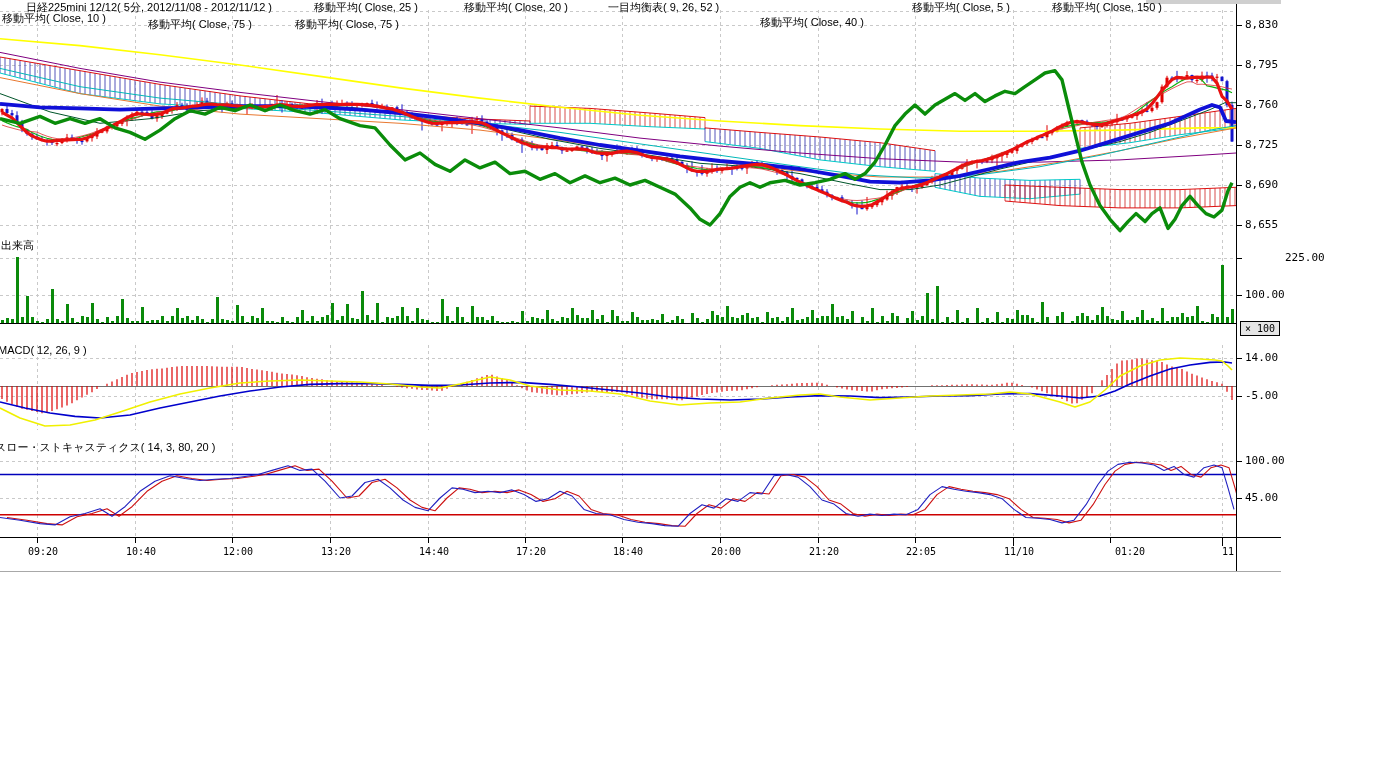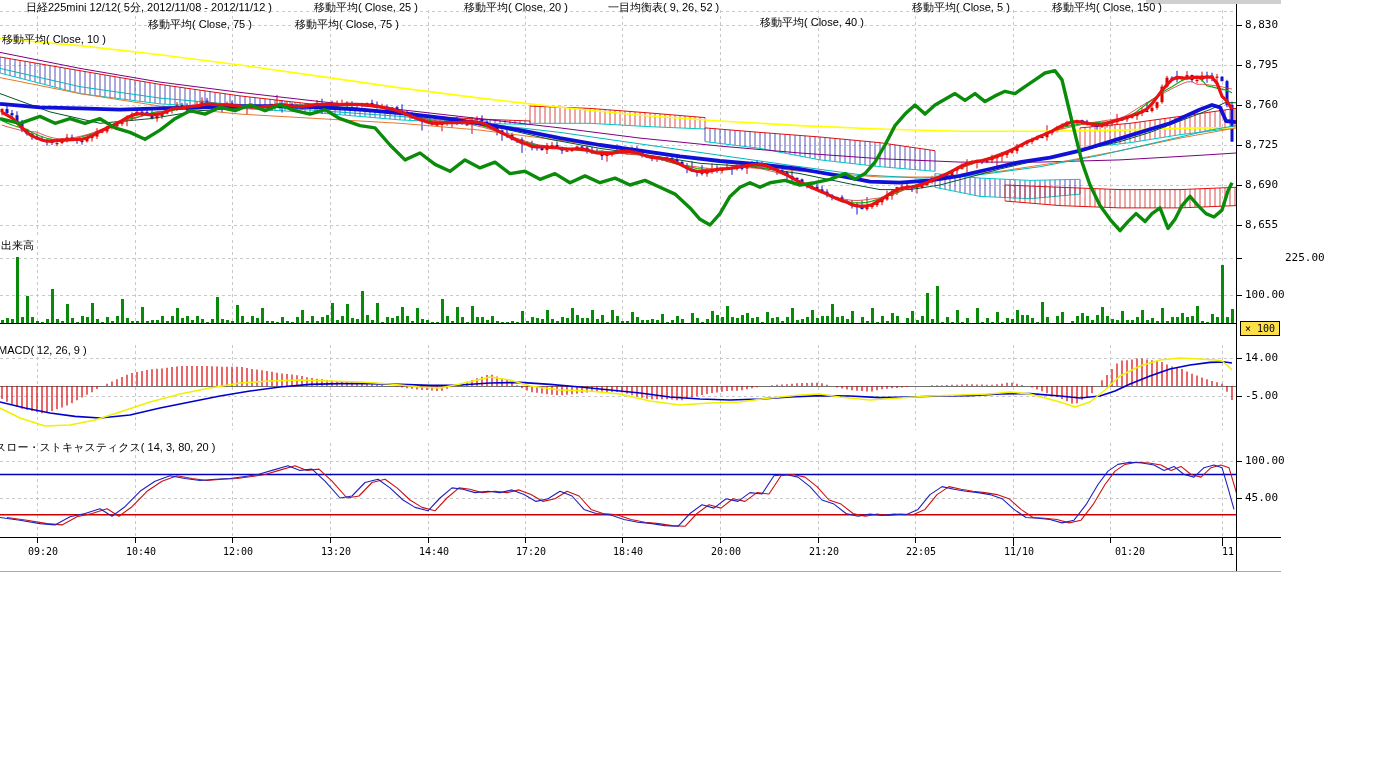--- a/index.html
+++ b/index.html
@@ -3,21 +3,21 @@
 <meta charset="utf-8">
 <style>
   html,body{margin:0;padding:0;background:#ffffff;}
   #screen{position:relative;width:1392px;height:768px;background:#ffffff;overflow:hidden;
           font-family:"Liberation Sans", sans-serif;}
   #chart-svg{position:absolute;left:0;top:0;}
   .hlabel{position:absolute;font-size:11px;color:#000;white-space:pre;letter-spacing:0px;}
   .panel-label{position:absolute;font-size:11px;color:#000;white-space:pre;}
   .ylab{position:absolute;font-size:11px;color:#000;font-family:"DejaVu Sans Mono",monospace;white-space:pre;}
   .xlab{position:absolute;font-size:10px;color:#000;font-family:"DejaVu Sans Mono",monospace;transform:translateX(-50%);white-space:pre;}
-  .multbox{position:absolute;border:1px solid #000;background:#fde047;font-size:10px;
+  .multbox{position:absolute;border:1px solid #000;background:#e5e5e5;font-size:10px;
            font-family:"DejaVu Sans Mono",monospace;padding:0 4px;line-height:13px;color:#000;}
 </style>
 </head>
 <body>
 
 <div id="screen">
   <svg id="chart-svg" width="1392" height="768" viewBox="0 0 1392 768">
       <defs>
         <clipPath id="plot">
           <rect x="0" y="0" width="1236" height="580"></rect>
@@ -1482,16 +1482,16 @@
       <div class="xlab" style="left: 1116px; top: 546px; margin-left: 14px;">01:20</div>
       <div class="xlab" style="left: 1228px; top: 546px;">11</div>
     </div>
 <div class="hlabel" style="left: 2px; top: 0px; margin-left: 24px;">日経225mini 12/12( 5分, 2012/11/08 - 2012/11/12 )</div>
     <div class="hlabel" style="left: 314px; top: 0px;">移動平均( Close, 25 )</div>
     <div class="hlabel" style="left: 464px; top: 0px;">移動平均( Close, 20 )</div>
     <div class="hlabel" style="left: 608px; top: 0px;">一目均衡表( 9, 26, 52 )</div>
     <div class="hlabel" style="left: 760px; top: 0px; margin-top: 15px;">移動平均( Close, 40 )</div>
     <div class="hlabel" style="left: 912px; top: 0px;">移動平均( Close, 5 )</div>
     <div class="hlabel" style="left: 1052px; top: 0px;">移動平均( Close, 150 )</div>
-    <div class="hlabel" style="left: 2px; top: 32px;">移動平均( Close, 10 )</div>
+    <div class="hlabel" style="left: 2px; top: 11px;">移動平均( Close, 10 )</div>
     <div class="hlabel" style="left: 148px; top: 17px;">移動平均( Close, 75 )</div>
     <div class="hlabel" style="left: 295px; top: 17px;">移動平均( Close, 75 )</div>
   </div>
 
 </body></html>

